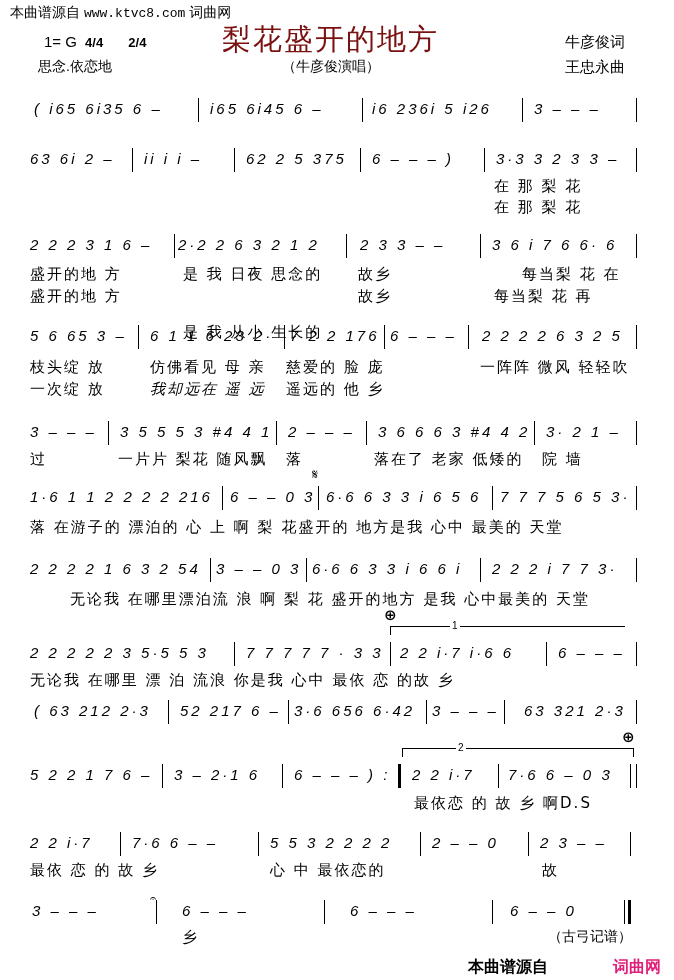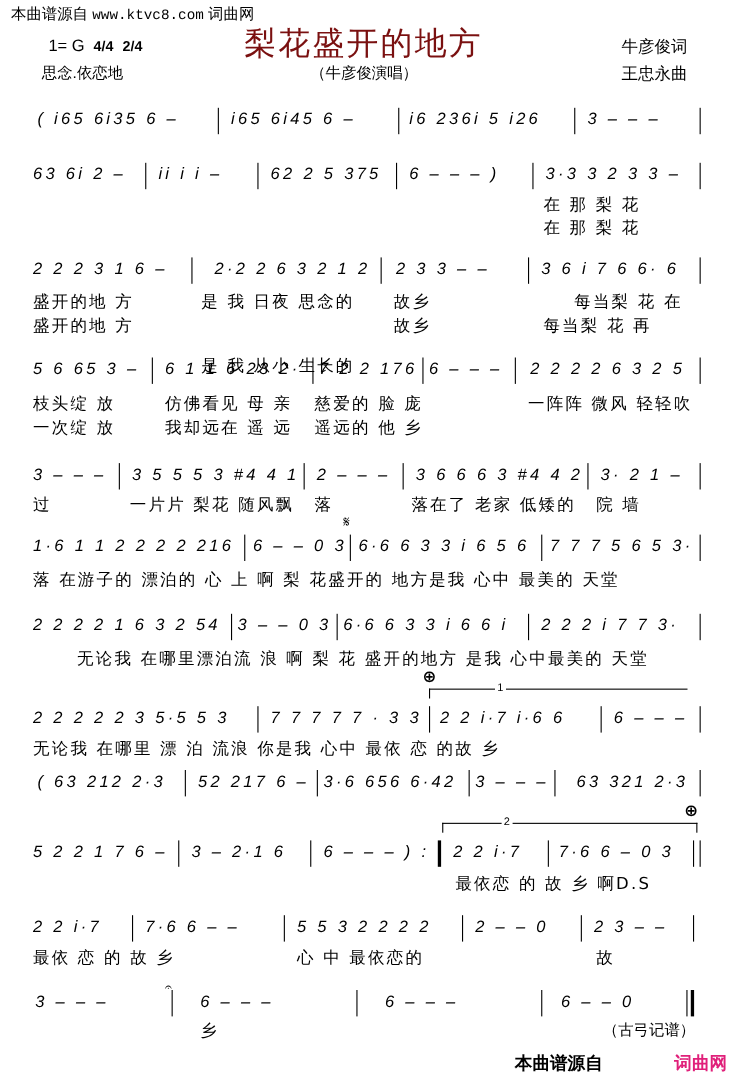--- a/index.html
+++ b/index.html
@@ -27,21 +27,21 @@
 <body>
 
 <div class="abs src">
   <span>本曲谱源自</span>
   <span class="mono">www.ktvc8.com</span>
   <span>词曲网</span>
 </div>
 <div class="abs key">
   <span>1= G</span>
   <span style="font-size:13px;font-weight:bold;margin-left:4px;">4/4</span>
-  <span style="font-size:13px;font-weight:bold;margin-left:4px;">2/4</span>
+  <span style="font-size:13px;font-weight:bold;margin-left:21px;">2/4</span>
 </div>
 <div class="abs mood">思念.依恋地</div>
 <div class="abs title">梨花盛开的地方</div>
 <div class="abs singer">（牛彦俊演唱）</div>
 <div class="abs lyricist">牛彦俊词</div>
 <div class="abs composer">王忠永曲</div>
 
 <div>
   <div class="abs notes" style="left:34px;top:100px;">( i65 6i35 6 –</div>
   <div class="bar" style="left:198px;top:98px;"></div>
@@ -64,21 +64,21 @@
   <div class="bar" style="left:484px;top:148px;"></div>
   <div class="abs notes" style="left:496px;top:150px;">3·3 3 2 3 3 –</div>
   <div class="bar" style="left:636px;top:148px;"></div>
   <div class="abs lyr" style="left:494px;top:177px;">在 那 梨    花</div>
   <div class="abs lyr" style="left:494px;top:198px;">在 那 梨    花</div>
 </div>
 
 <div>
   <div class="abs notes" style="left:30px;top:236px;">2 2 2 3 1 6 –</div>
   <div class="bar" style="left:174px;top:234px;"></div>
-  <div class="abs notes" style="left:195px;top:236px;">2·2 2 6 3 2 1 2</div>
+  <div class="abs notes" style="left:178px;top:236px;">2·2 2 6 3 2 1 2</div>
   <div class="bar" style="left:346px;top:234px;"></div>
   <div class="abs notes" style="left:360px;top:236px;">2 3 3 – –</div>
   <div class="bar" style="left:480px;top:234px;"></div>
   <div class="abs notes" style="left:492px;top:236px;">3 6 i 7 6 6· 6</div>
   <div class="bar" style="left:636px;top:234px;"></div>
   <div class="abs lyr" style="left:30px;top:265px;">盛开的地  方</div>
   <div class="abs lyr" style="left:183px;top:265px;">是 我 日夜 思念的</div>
   <div class="abs lyr" style="left:358px;top:265px;">故乡</div>
   <div class="abs lyr" style="left:494px;top:265px;margin-left:28px;">每当梨    花  在</div>
   <div class="abs lyr" style="left:30px;top:287px;">盛开的地  方</div>
@@ -96,21 +96,21 @@
   <div class="bar" style="left:384px;top:325px;"></div>
   <div class="abs notes" style="left:390px;top:327px;">6 – – –</div>
   <div class="bar" style="left:468px;top:325px;"></div>
   <div class="abs notes" style="left:482px;top:327px;">2 2 2 2 6 3 2 5</div>
   <div class="bar" style="left:636px;top:325px;"></div>
   <div class="abs lyr" style="left:30px;top:358px;">枝头绽  放</div>
   <div class="abs lyr" style="left:150px;top:358px;">仿佛看见 母 亲</div>
   <div class="abs lyr" style="left:286px;top:358px;">慈爱的 脸    庞</div>
   <div class="abs lyr" style="left:480px;top:358px;text-align:right;">一阵阵 微风 轻轻吹</div>
   <div class="abs lyr" style="left:30px;top:380px;">一次绽  放</div>
-  <div class="abs lyr" style="left:150px;top:380px;">我却远在 遥 远</div>
+  <div class="abs lyr" style="left:150px;top:380px;font-style:italic;">我却远在 遥 远</div>
   <div class="abs lyr" style="left:286px;top:380px;">遥远的 他    乡</div>
 </div>
 
 <div>
   <div class="abs notes" style="left:30px;top:423px;">3 – – –</div>
   <div class="bar" style="left:108px;top:421px;"></div>
   <div class="abs notes" style="left:120px;top:423px;">3 5 5 5 3 #4 4 1</div>
   <div class="bar" style="left:276px;top:421px;"></div>
   <div class="abs notes" style="left:288px;top:423px;">2 – – –</div>
   <div class="bar" style="left:366px;top:421px;"></div>

